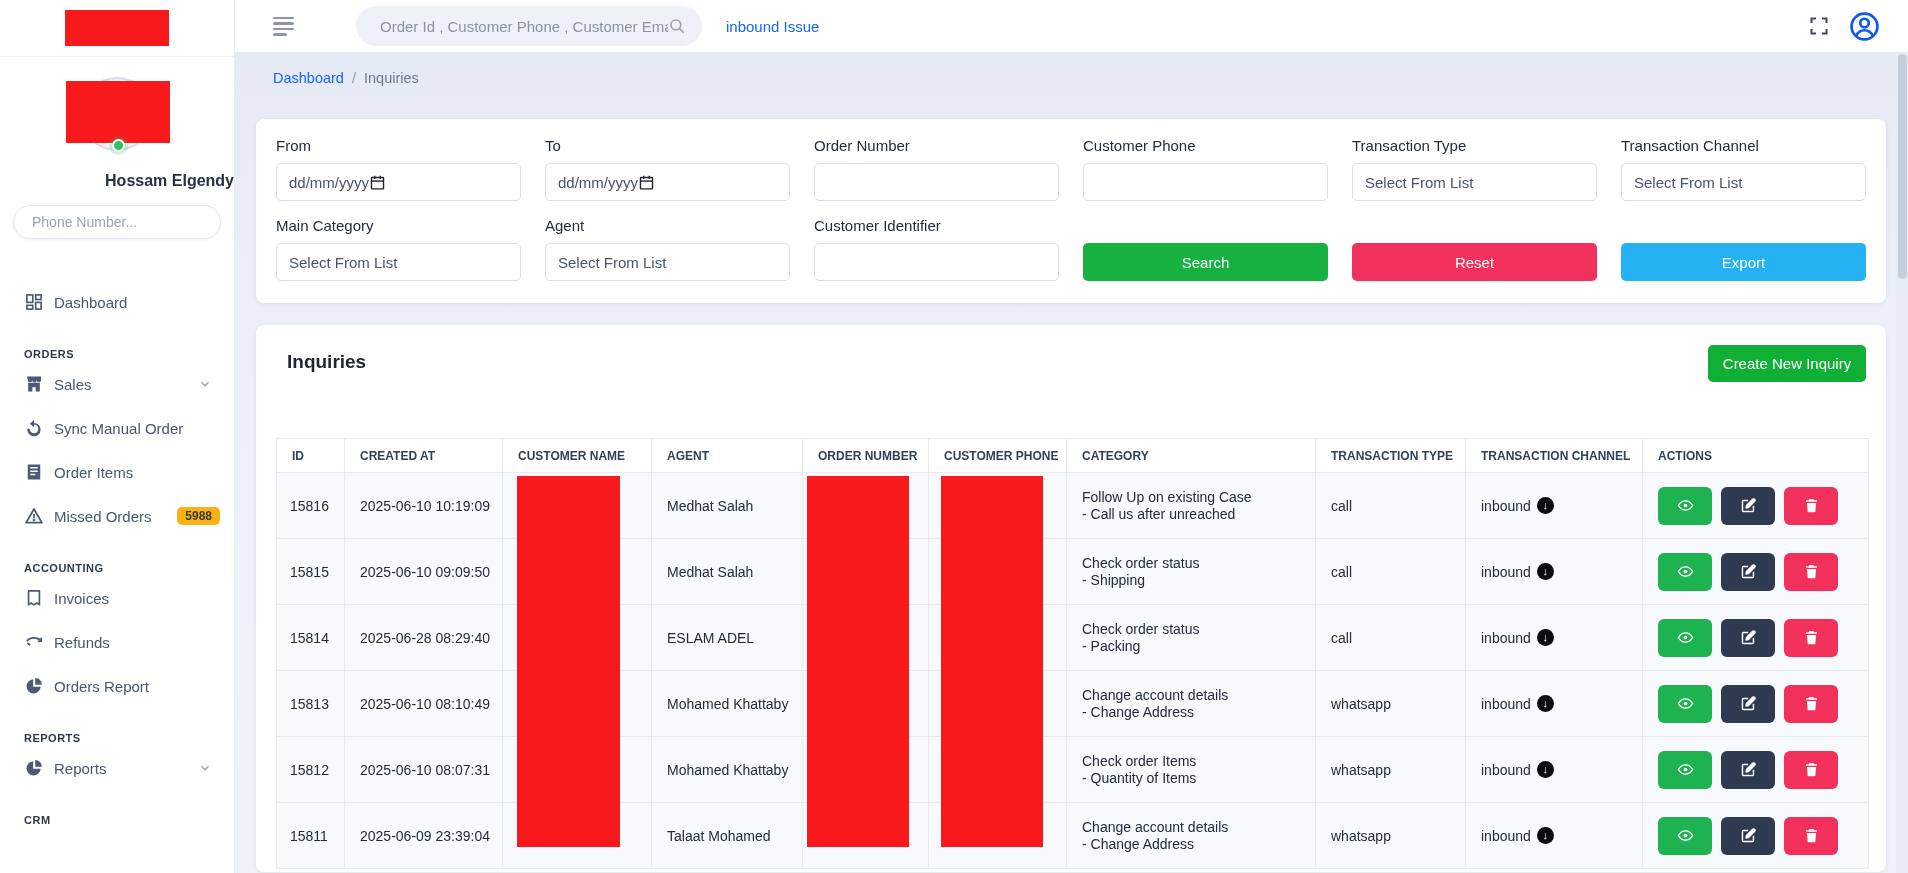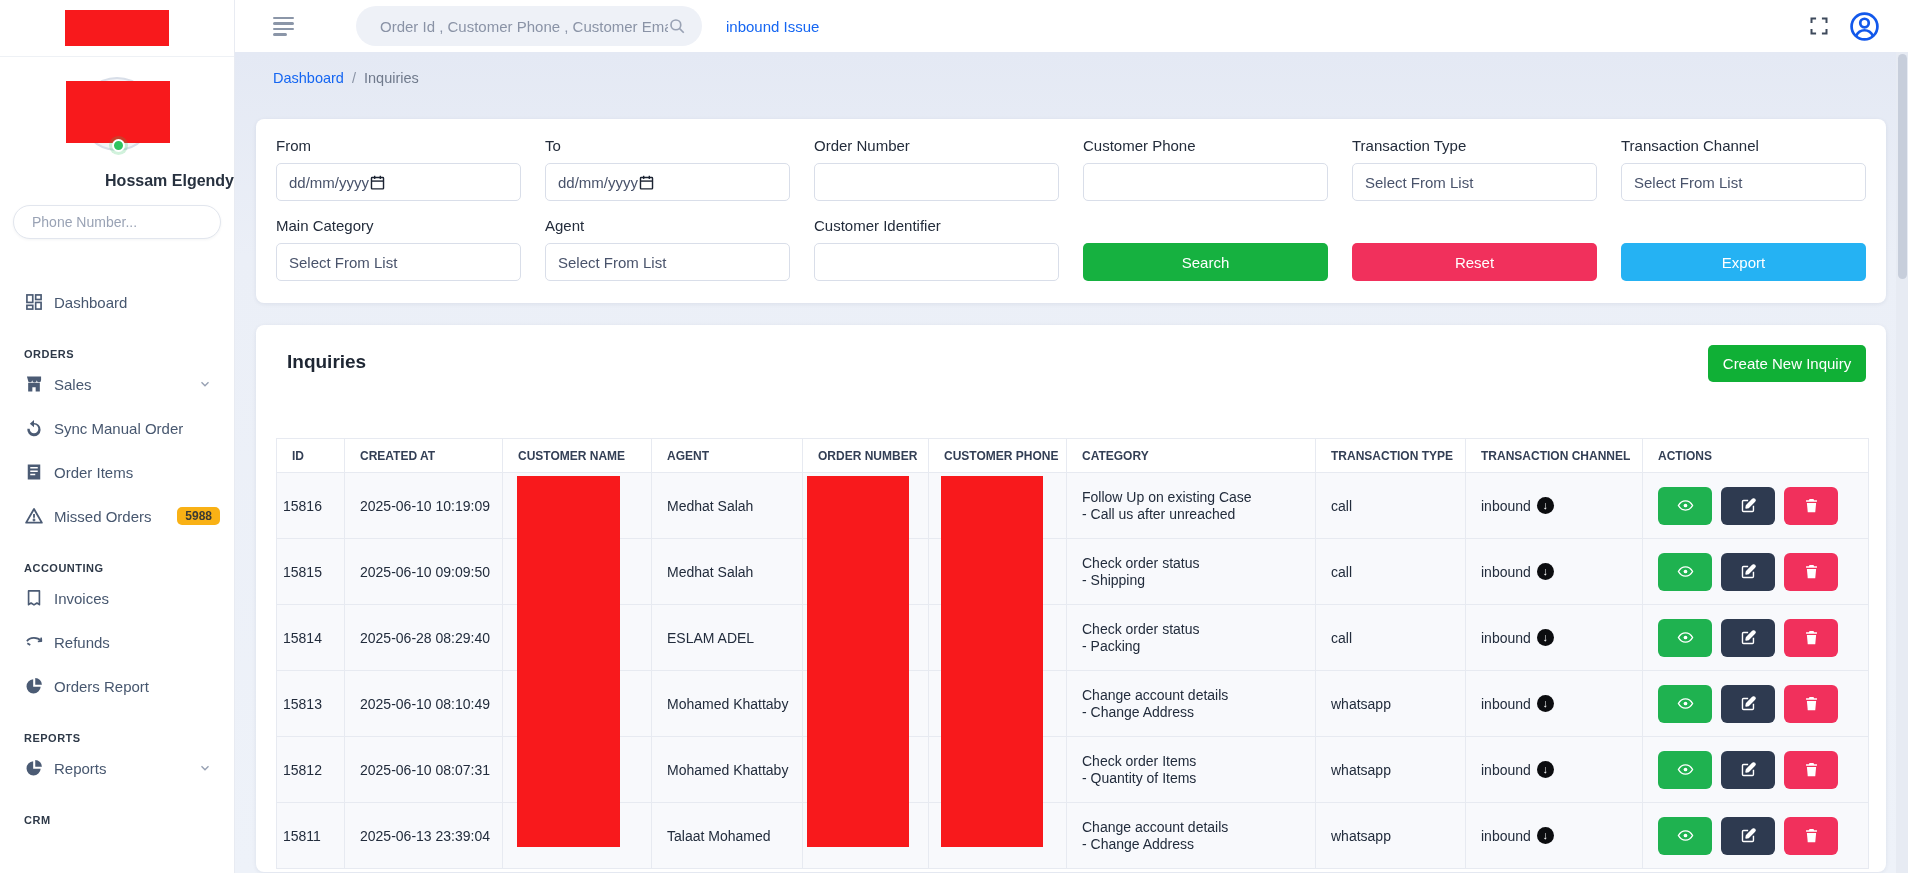--- a/index.html
+++ b/index.html
@@ -69,21 +69,21 @@
   
   .inquiries-card { margin-top:22px; padding:20px 20px 0; height:547px; overflow:hidden; }
   .inq-head { display:flex; align-items:flex-start; justify-content:space-between; margin-bottom:56px; }
   .inq-title { font-size:19px; font-weight:bold; color:#1e2633; padding-left:11px; padding-top:6px; }
   .btn-create { width:158px; height:37px; background:#10b036; border:none; border-radius:5px; color:#fff; font-size:15px; font-family:inherit; cursor:pointer; }
 
   .table-wrap { position:relative; }
   table { width:100%; border-collapse:collapse; table-layout:fixed; }
   thead th { height:34px; background:#fff; border:1px solid #e7eaf1; font-size:12px; font-weight:bold; color:#333f55; text-align:left; padding:0 6px 0 15px; white-space:nowrap; overflow:hidden; }
   tbody td { height:66px; background:#f8f9fc; border:1px solid #e7eaf1; font-size:14px; color:#222c3c; padding:0 8px 0 15px; vertical-align:middle; }
-  td.c-id { padding-left:6px;margin-left:16px; }
+  td.c-id { padding-left:13px;margin-left:16px; }
   .cat-line { line-height:17px; }
   .chan-cell { display:flex; align-items:flex-end; gap:6px; }
   .inbound-icon { width:17px; height:17px; border-radius:50%; background:#0c0d10; color:#fff; font-size:11px; font-weight:bold; display:inline-flex; align-items:center; justify-content:center; line-height:1; }
   .actions { display:flex; gap:9px; align-items:center; }
   .action-btn { width:54px; height:38px; border:none; border-radius:6px; display:flex; align-items:center; justify-content:center; color:#fff; cursor:pointer; }
   .act-view { background:#1fb250; }
   .act-edit { background:#2e3a50; }
   .act-delete { background:#f1305c; }
   .action-btn svg { width:17px; height:17px; }
   .redaction { position:absolute; top:38px; height:371px; background:#f8191c; }
@@ -593,21 +593,21 @@
                             <path d="M9.2 2.8h5.6l.9 1.7h4v2.2H4.3V4.5h4z"></path>
                             <path d="M5.5 8.5h13L17.3 21.5H6.7z"></path>
                           </svg>
                         </span>
                       </button>
                     </div>
                   </td>
                 </tr>
                 <tr>
                   <td class="c-id">15811</td>
-                  <td>2025-06-13 23:39:04</td>
+                  <td>2025-06-09 23:39:04</td>
                   <td><span class="name-fragment">ad</span></td>
                   <td>Talaat Mohamed</td>
                   <td></td>
                   <td></td>
                   <td>
                     <div class="cat-line">Change account details</div>
                     <div class="cat-line">- Change Address</div>
                   </td>
                   <td>whatsapp</td>
                   <td>

